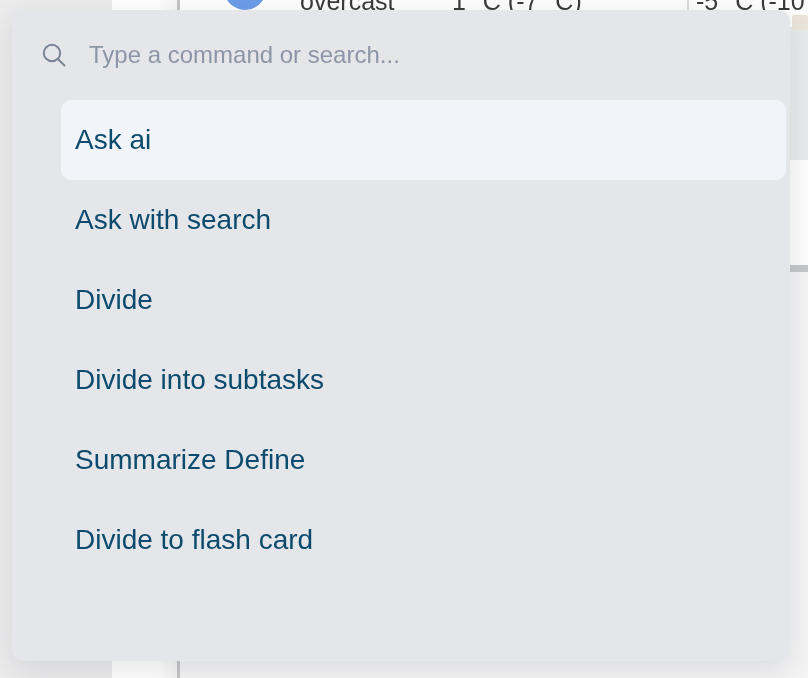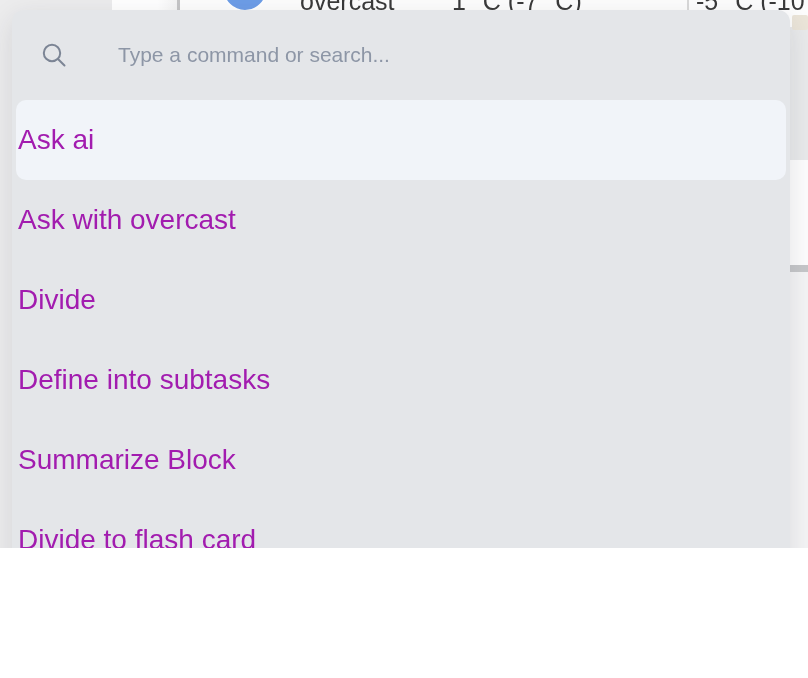--- a/index.html
+++ b/index.html
@@ -1,19 +1,19 @@
 <!DOCTYPE html>
 <html><head>
 <meta charset="utf-8">
 <style>
   html, body { margin: 0; padding: 0; }
   .stage {
     position: relative;
     width: 808px;
-    height: 548px;
+    height: 678px;
     overflow: hidden;
     font-family: "Liberation Sans", sans-serif;
     background: #ffffff;
   }
 
   
   .underlay { position: absolute; inset: 0; }
   .left-panel {
     position: absolute; left: 0; top: 0; width: 112px; height: 678px;
     background: #ececed;
@@ -82,36 +82,36 @@
     padding: 0 24px 0 28px;
     box-sizing: border-box;
   }
   .search-icon { flex: 0 0 auto; width: 28px; height: 28px; margin-right: 19px; }
   .search-input {
     flex: 1 1 auto;
     background: transparent;
     border: none;
     outline: none;
     font-family: "Liberation Sans", sans-serif;
-    font-size: 21px;
+    font-size: 24px;
     color: #3a4356;
-    margin-left: 29px;
   }
   .search-input::placeholder { color: #8d96a6; opacity: 1; }
 
   .item-list { margin: 0 4px; }
   .item {
     height: 80px;
     display: flex;
     align-items: center;
-    padding-left: 2px;
+    padding-left: 14px;
     border-radius: 10px;
     font-size: 28px;
-    color: #a21caf;
+    color: #0c4a6e;
     cursor: pointer;
+    margin-left: 45px;
   }
   .item.selected { background: #f1f4f9; }
 </style>
 </head>
 <body>
 
 <div class="stage">
 
   <div class="underlay">
     <div class="left-panel"></div>
@@ -137,22 +137,22 @@
     <div class="search-row">
       <svg class="search-icon" viewBox="0 0 28 28" fill="none">
         <circle cx="12" cy="12" r="8.2" stroke="#7c8595" stroke-width="2"></circle>
         <line x1="18.2" y1="18.2" x2="24.5" y2="24.5" stroke="#7c8595" stroke-width="2" stroke-linecap="round"></line>
       </svg>
       <input class="search-input" type="text" value="" placeholder="Type a command or search..." style="">
     </div>
 
     <div class="item-list">
       <div class="item selected">Ask ai</div>
-      <div class="item">Ask with overcast</div>
+      <div class="item">Ask with search</div>
       <div class="item">Divide</div>
-      <div class="item">Define into subtasks</div>
-      <div class="item">Summarize Block</div>
+      <div class="item">Divide into subtasks</div>
+      <div class="item">Summarize Define</div>
       <div class="item">Divide to flash card</div>
     </div>
 
   </div>
 
 </div>
 
 </body></html>

